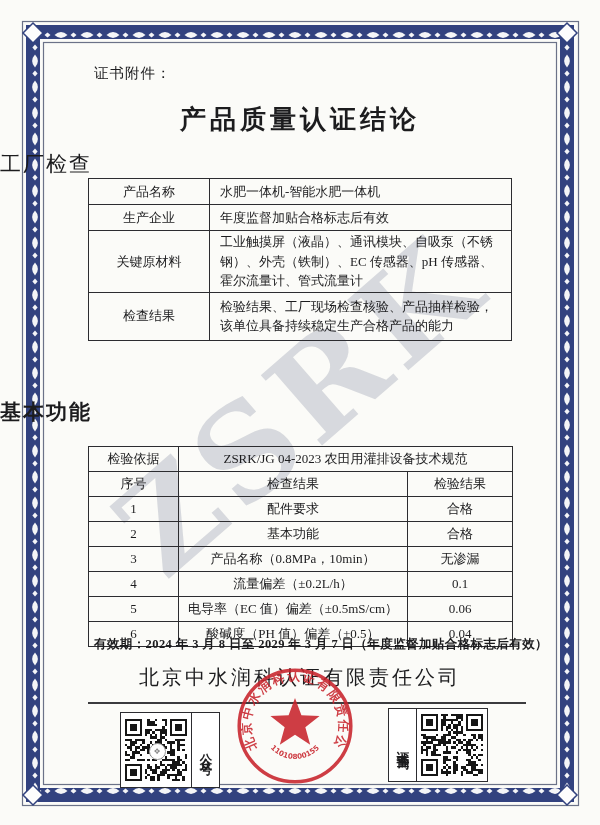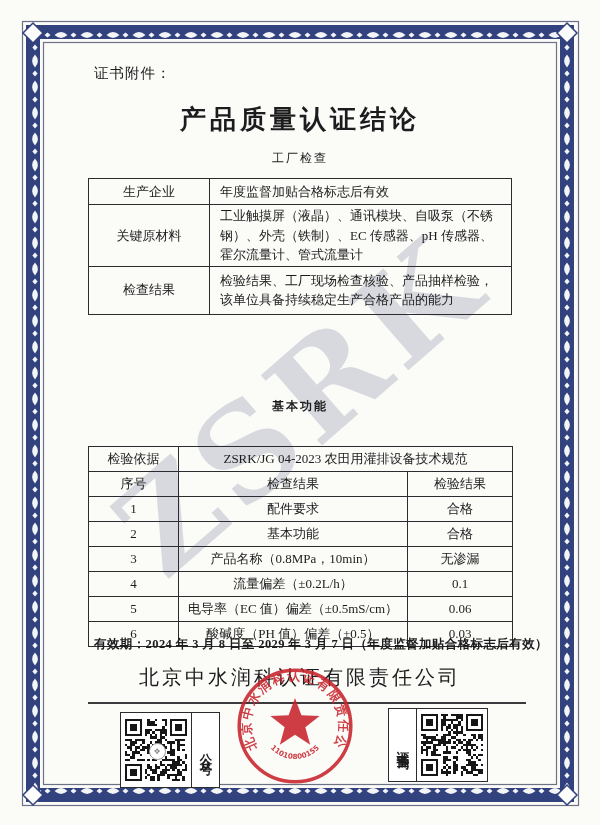--- a/index.html
+++ b/index.html
@@ -17,21 +17,21 @@
     transform:rotate(-41deg);transform-origin:50% 50%;
     pointer-events:none;user-select:none;
   }
   .abs{position:absolute;z-index:2}
   .attachment{left:94px;top:64px;font-size:14.5px;font-weight:normal;letter-spacing:1px}
   .doc-title{
     left:0;right:0;top:102px;text-align:center;
     font-size:26px;font-weight:bold;letter-spacing:4px;
     font-family:"Liberation Sans","DejaVu Sans",sans-serif;
   }
-  .section-title{left:0;right:0;text-align:center;font-size:12px;letter-spacing:2px}
+  .section-title{left:0;right:0;text-align:left;font-size:21px;letter-spacing:2px}
   .sec1{top:150px}
   .sec2{top:398px;font-weight:600}
   table{border-collapse:collapse;table-layout:fixed;background:transparent}
   td,th{
     border:1px solid #2c2c30;font-weight:normal;font-size:13px;
     text-align:center;vertical-align:middle;padding:1px 6px;line-height:1.5;
   }
   .t1{left:88px;top:178px;width:424px}
   .t1 th{width:108px}
   .t1 td{text-align:left;padding-left:10px}
@@ -95,20 +95,24 @@
 </svg>
 
 <div class="watermark">ZSRK</div>
 
 <div class="abs attachment">证书附件：</div>
 <div class="abs doc-title">产品质量认证结论</div>
 <div class="abs section-title sec1">工厂检查</div>
 
 <table class="abs t1">
   <tbody>
+      <tr class="r1">
+    <th>产品名称</th>
+    <td>水肥一体机-智能水肥一体机</td>
+  </tr>
   <tr class="r1">
     <th>生产企业</th>
     <td>年度监督加贴合格标志后有效</td>
   </tr>
   <tr class="r2">
     <th>关键原材料</th>
     <td>工业触摸屏（液晶）、通讯模块、自吸泵（不锈钢）、外壳（铁制）、EC 传感器、pH 传感器、霍尔流量计、管式流量计</td>
   </tr>
   <tr class="r2">
     <th>检查结果</th>
@@ -156,21 +160,21 @@
     <td>0.1</td>
   </tr>
   <tr>
     <td>5</td>
     <td>电导率（EC 值）偏差（±0.5mS/cm）</td>
     <td>0.06</td>
   </tr>
   <tr>
     <td>6</td>
     <td>酸碱度（PH 值）偏差（±0.5）</td>
-    <td>0.03</td>
+    <td>0.04</td>
   </tr>
 </tbody>
   </table>
 
 <div class="abs validity">有效期：2024 年 3 月 8 日至 2029 年 3 月 7 日（年度监督加贴合格标志后有效）</div>
 <div class="abs issuer">北京中水润科认证有限责任公司</div>
 <div class="abs sigline"></div>
 
 <div class="abs qr-box qr-left">
   <div class="qr-pad">

